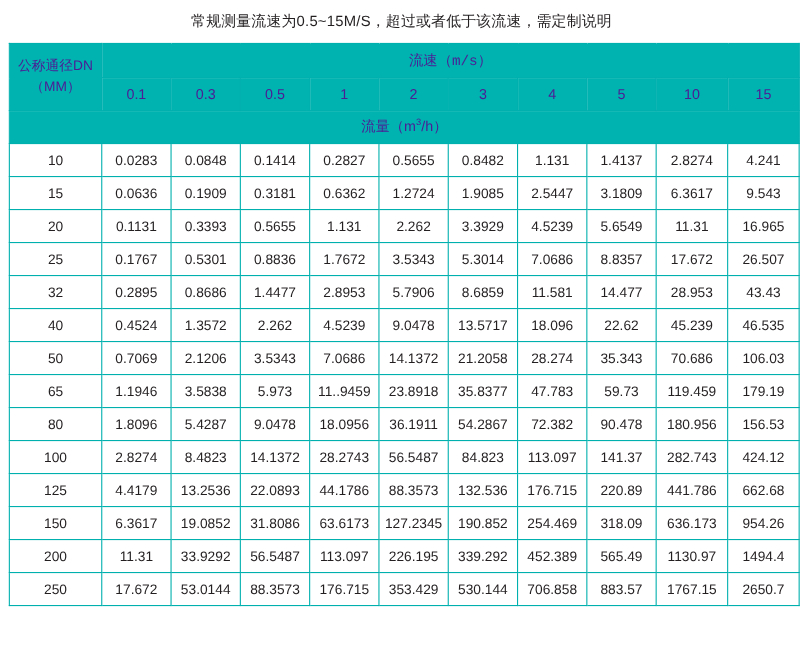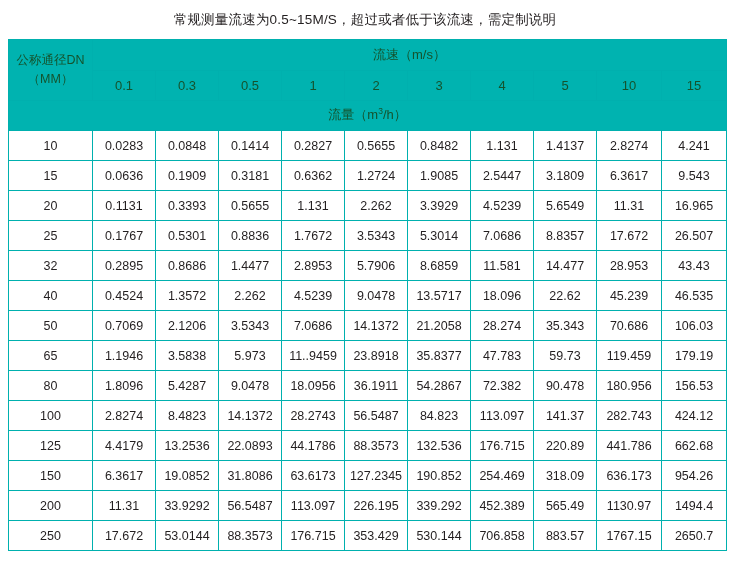--- a/index.html
+++ b/index.html
@@ -41,30 +41,31 @@
     table-layout: fixed;
   }
   table.spec td, table.spec th {
     border: 1px solid #00b0ae;
     text-align: center;
     vertical-align: middle;
     font-weight: normal;
   }
   .hdr {
     background: #00b3b0;
-    color: #14532d;
+    color: #4c1d95;
   }
   .hdr-dn {
     font-size: 12.5px;
     line-height: 1.55;
     padding: 4px 2px;
   }
   .hdr-top {
     font-size: 13px;
     height: 28px;
+    font-family: Liberation Mono, monospace;
   }
   .hdr-sub {
     font-size: 13px;
     height: 27px;
   }
   .hdr-flow {
     font-size: 13px;
     height: 27px;
   }
   .cell {

